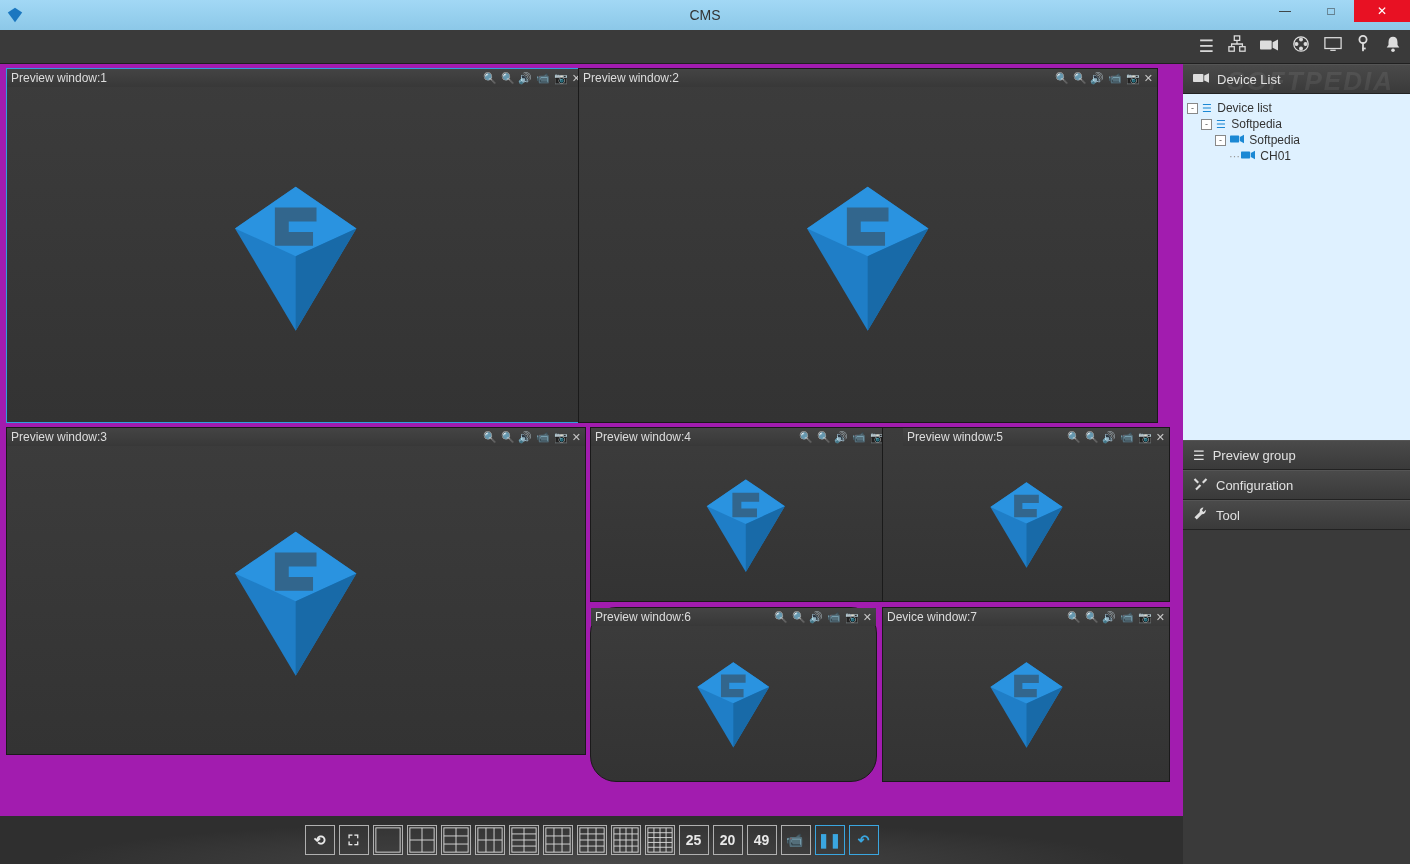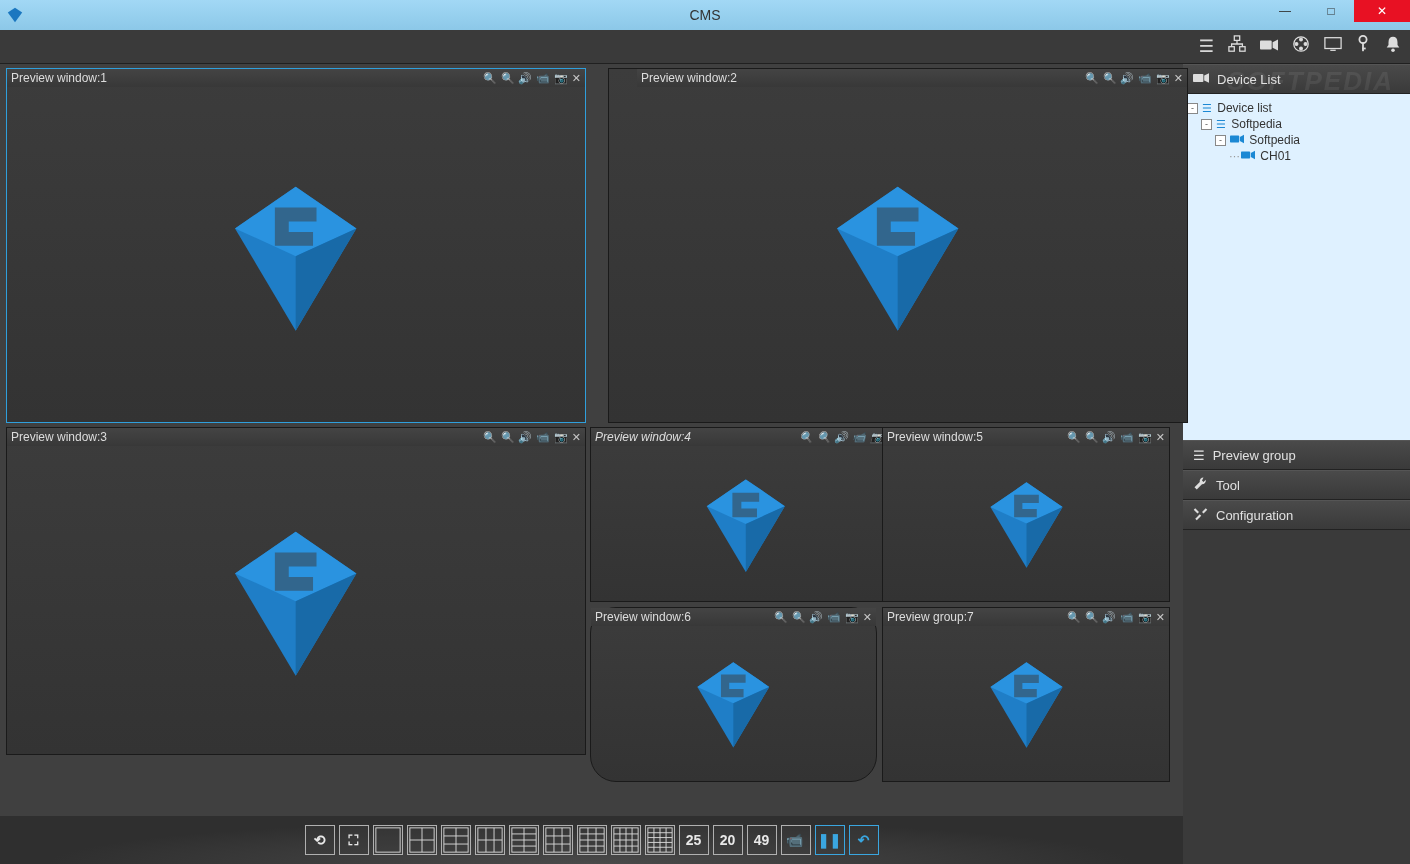--- a/index.html
+++ b/index.html
@@ -7,21 +7,21 @@
   .titlebar { height:30px; background: linear-gradient(#a2d8f5,#8cc8e8); display:flex; align-items:center; position:relative; }
   .titlebar .appicon { width:30px; height:30px; display:flex; align-items:center; justify-content:center; color:#0a5d9e; font-size:16px;}
   .titlebar .title { position:absolute; left:0; right:0; text-align:center; font-size:14px; color:#333; pointer-events:none;}
   .winbtns { position:absolute; right:0; top:0; display:flex; height:22px;}
   .winbtn { width:46px; height:22px; display:flex; align-items:center; justify-content:center; font-size:12px; color:#333; cursor:default; }
   .winbtn.close { background:#e81123; color:#fff; width:56px;}
   .winbtn.max { }
   .toolbar { height:34px; background:#3a3a3a; border-bottom:1px solid #202020; display:flex; justify-content:flex-end; align-items:center; padding:0 8px; gap:14px;}
   .toolbar .ticon { color:#d8d8d8; font-size:17px; cursor:pointer;}
   .main { display:flex; height: calc(864px - 30px - 34px); }
-  .center { flex:1; display:flex; flex-direction:column; background:#404040;}
+  .center { flex:1; display:flex; flex-direction:column; background:#a21caf;}
   .grid-area { flex:1; padding:4px; position:relative; }
   .bottombar { height:48px; display:flex; align-items:center; justify-content:center; gap:4px; background: radial-gradient(ellipse at center bottom, #4a4a4a 0%, #2f2f2f 65%);}
   .bb { width:30px; height:30px; border:1px solid #b0b0b0; color:#e8e8e8; display:flex; align-items:center; justify-content:center; font-size:14px; font-weight:600; cursor:pointer; background:rgba(60,60,60,0.4);}
   .bb.active { border-color:#3aa6e0; color:#3aa6e0;}
   .bb.no-text svg { width:100%; height:100%; }
   .sidebar { width:227px; background:#3a3a3a; display:flex; flex-direction:column;}
   .panel-hdr { height:30px; background: linear-gradient(#4a4a4a,#3a3a3a); color:#e0e0e0; font-size:13px; display:flex; align-items:center; padding:0 10px; gap:8px; border-top:1px solid #555; border-bottom:1px solid #222; cursor:pointer;}
   .tree { flex:1; background:#dff1ff; overflow:auto; font-size:12px; color:#333; padding:6px 4px;}
   .tree-row { display:flex; align-items:center; gap:2px; padding:1px 0; cursor:default; white-space:nowrap;}
   .tree-row .tg { width:11px; height:11px; border:1px solid #888; font-size:9px; line-height:9px; text-align:center; color:#555; margin-right:2px; background:#fff;}
@@ -125,21 +125,21 @@
     </div>
     <div class="pane-body">
       <div class="logo-diamond" style="width:30%"><svg viewBox="0 0 100 100" width="100%" height="100%">
     <polygon points="50,12 85,36 50,95 15,36" fill="#1f7ec7"></polygon>
     <polygon points="50,12 85,36 50,52 15,36" fill="#2a93e0"></polygon>
     <polygon points="50,52 85,36 50,95" fill="#186aa8"></polygon>
     <path d="M38 24h24v8h-16v6h14v8h-14v-0h-8z" fill="#3a3a3a" opacity="0.5"></path>
   </svg></div>
     </div>
         </div>
-        <div class="pane" style="left: 608px; top: 4px; width: 580px; height: 355px; padding-left: 28px;">
+        <div class="pane" style="left: 578px; top: 4px; width: 580px; height: 355px;">
           <div class="pane-hdr">
       <span class="lbl">Preview window:2</span>
             <span class="picon">🔍</span>
             <span class="picon">🔍</span>
             <span class="picon">🔊</span>
             <span class="picon">📹</span>
             <span class="picon">📷</span>
             <span class="picon">✕</span>
     </div>
     <div class="pane-body">
@@ -163,40 +163,40 @@
     </div>
     <div class="pane-body">
       <div class="logo-diamond" style="width:30%"><svg viewBox="0 0 100 100" width="100%" height="100%">
     <polygon points="50,12 85,36 50,95 15,36" fill="#1f7ec7"></polygon>
     <polygon points="50,12 85,36 50,52 15,36" fill="#2a93e0"></polygon>
     <polygon points="50,52 85,36 50,95" fill="#186aa8"></polygon>
     <path d="M38 24h24v8h-16v6h14v8h-14v-0h-8z" fill="#3a3a3a" opacity="0.5"></path>
   </svg></div>
     </div>
         </div>
-        <div class="pane" style="left: 590px; top: 363px; width: 312px; height: 175px; font-style: italic;">
+        <div class="pane" style="left: 590px; top: 363px; width: 312px; height: 175px;">
           <div class="pane-hdr">
       <span class="lbl">Preview window:4</span>
             <span class="picon">🔍</span>
             <span class="picon">🔍</span>
             <span class="picon">🔊</span>
             <span class="picon">📹</span>
             <span class="picon">📷</span>
             <span class="picon">✕</span>
     </div>
     <div class="pane-body">
       <div class="logo-diamond" style="width:36%"><svg viewBox="0 0 100 100" width="100%" height="100%">
     <polygon points="50,12 85,36 50,95 15,36" fill="#1f7ec7"></polygon>
     <polygon points="50,12 85,36 50,52 15,36" fill="#2a93e0"></polygon>
     <polygon points="50,52 85,36 50,95" fill="#186aa8"></polygon>
     <path d="M38 24h24v8h-16v6h14v8h-14v-0h-8z" fill="#3a3a3a" opacity="0.5"></path>
   </svg></div>
     </div>
         </div>
-        <div class="pane" style="left: 882px; top: 363px; width: 288px; height: 175px;">
+        <div class="pane" style="left: 882px; top: 363px; width: 288px; height: 175px; padding-left: 20px;">
           <div class="pane-hdr">
       <span class="lbl">Preview window:5</span>
             <span class="picon">🔍</span>
             <span class="picon">🔍</span>
             <span class="picon">🔊</span>
             <span class="picon">📹</span>
             <span class="picon">📷</span>
             <span class="picon">✕</span>
     </div>
     <div class="pane-body">
@@ -222,21 +222,21 @@
       <div class="logo-diamond" style="width:36%"><svg viewBox="0 0 100 100" width="100%" height="100%">
     <polygon points="50,12 85,36 50,95 15,36" fill="#1f7ec7"></polygon>
     <polygon points="50,12 85,36 50,52 15,36" fill="#2a93e0"></polygon>
     <polygon points="50,52 85,36 50,95" fill="#186aa8"></polygon>
     <path d="M38 24h24v8h-16v6h14v8h-14v-0h-8z" fill="#3a3a3a" opacity="0.5"></path>
   </svg></div>
     </div>
         </div>
         <div class="pane" style="left: 882px; top: 543px; width: 288px; height: 175px;">
           <div class="pane-hdr">
-      <span class="lbl">Preview group:7</span>
+      <span class="lbl">Device window:7</span>
             <span class="picon">🔍</span>
             <span class="picon">🔍</span>
             <span class="picon">🔊</span>
             <span class="picon">📹</span>
             <span class="picon">📷</span>
             <span class="picon">✕</span>
     </div>
     <div class="pane-body">
       <div class="logo-diamond" style="width:36%"><svg viewBox="0 0 100 100" width="100%" height="100%">
     <polygon points="50,12 85,36 50,95 15,36" fill="#1f7ec7"></polygon>
@@ -374,27 +374,27 @@
           <span>&nbsp;CH01</span>
         </div>
       </div>
 
     <div class="panel-hdr">
       <span>☰</span>
       <span>Preview group</span>
     </div>
     <div class="panel-hdr">
       <span><svg width="15" height="15" viewBox="0 0 20 20" fill="#ddd">
+            <path d="M3 3l5 5-2 2-5-5zM17 3l-5 5 2 2 5-5zM9 11l-6 6 2 2 6-6z"></path>
+          </svg></span>
+      <span>Configuration</span>
+    </div>
+    <div class="panel-hdr">
+      <span><svg width="15" height="15" viewBox="0 0 20 20" fill="#ddd">
             <path d="M14 2a5 5 0 00-5 6L2 15l3 3 7-7a5 5 0 005-6l-3 3-2-2z"></path>
           </svg></span>
       <span>Tool</span>
     </div>
-    <div class="panel-hdr">
-      <span><svg width="15" height="15" viewBox="0 0 20 20" fill="#ddd">
-            <path d="M3 3l5 5-2 2-5-5zM17 3l-5 5 2 2 5-5zM9 11l-6 6 2 2 6-6z"></path>
-          </svg></span>
-      <span>Configuration</span>
-    </div>
     <div class="sidebar-spacer"></div>
   </div>
 </div>
 
 <div class="watermark">SOFTPEDIA</div>
 
 </body></html>

